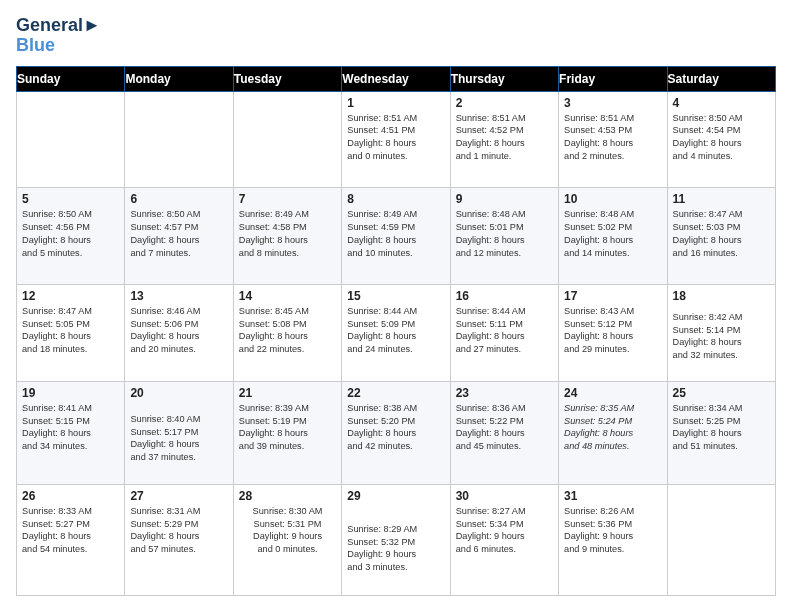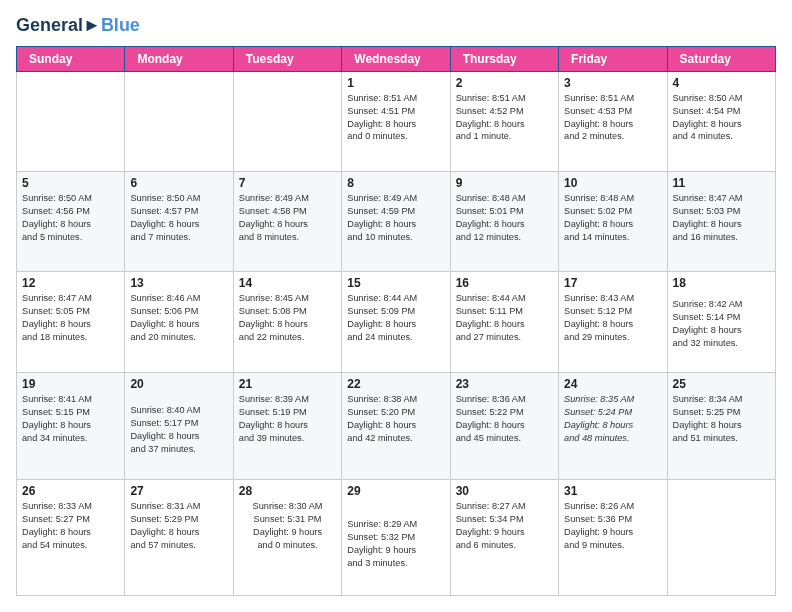--- a/index.html
+++ b/index.html
@@ -18,20 +18,21 @@
       flex-direction: column;
     }
     .header {
       display: flex;
       justify-content: space-between;
       align-items: flex-start;
       margin-bottom: 10px;
     }
     .logo {
       display: flex;
+      flex-direction: column;
       align-items: flex-start;
     }
     .logo-text {
       font-size: 18px;
       font-weight: bold;
       color: #1a3a5c;
       line-height: 1.1;
     }
     .logo-text span {
       color: #4a90d9;
@@ -49,25 +50,25 @@
       color: #444;
     }
     .calendar {
       flex: 1;
       border: 1px solid #ccc;
       border-collapse: collapse;
       width: 100%;
       table-layout: fixed;
     }
     .calendar thead tr th {
-      background: #ec4899;
+      background: #000000;
       color: #fff;
       font-size: 12px;
       font-weight: bold;
-      padding: 5px 12px;
+      padding: 5px 0;
       border: 1px solid #1a5a9a;
       text-align: left;
     }
     .calendar tbody tr td {
       border: 1px solid #ccc;
       vertical-align: top;
       padding: 4px 5px;
       font-size: 9.5px;
       color: #333;
       background: #fff;

